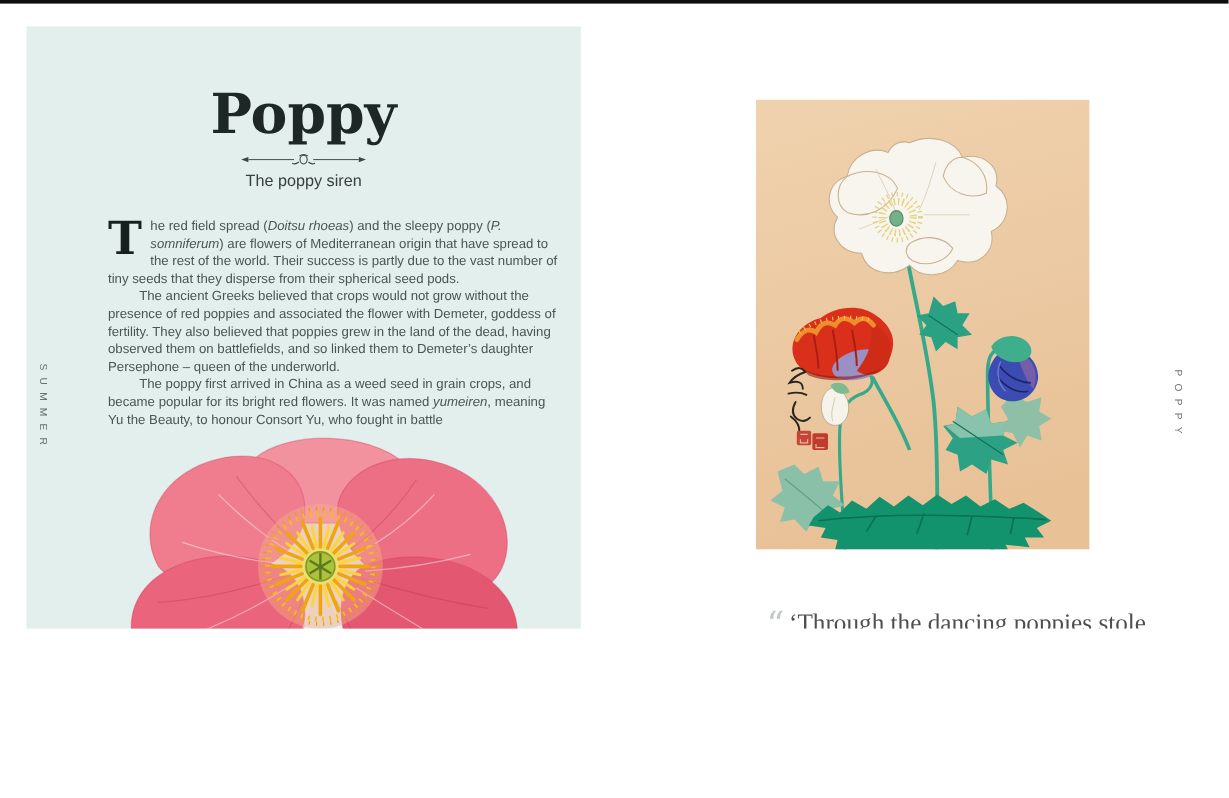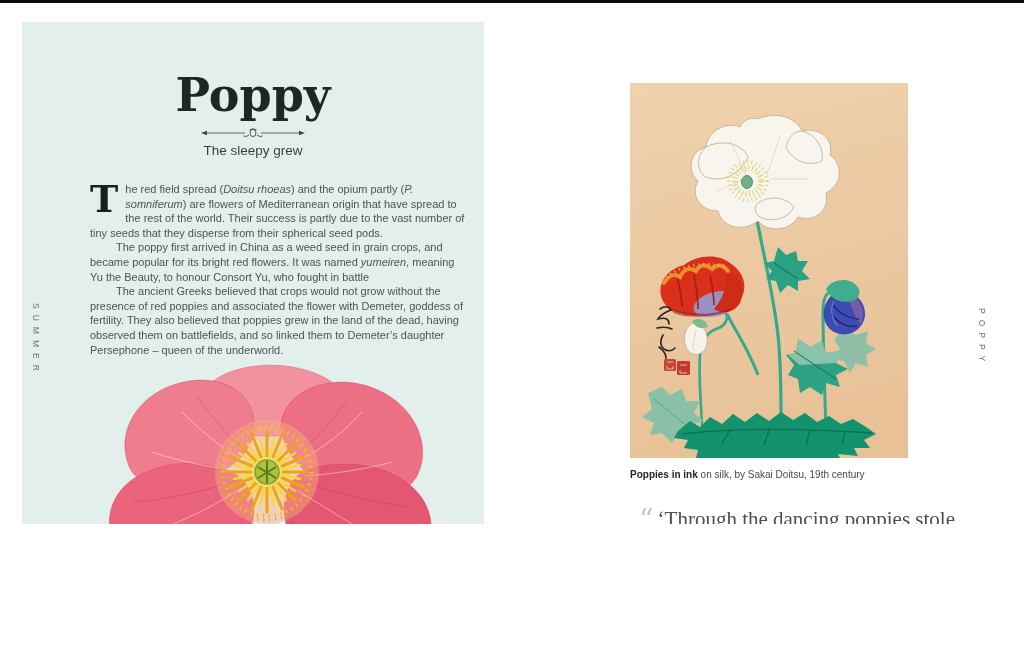--- a/index.html
+++ b/index.html
@@ -87,27 +87,27 @@
         </g>
         <path d="M 6 5.8 L 0 8 L 6 10.2 Z" fill="#3a4746"></path>
         <path d="M 98 5.8 L 104 8 L 98 10.2 Z" fill="#3a4746"></path>
         <g fill="none" stroke="#3a4746" stroke-width="0.9">
           <ellipse cx="52" cy="8" rx="3" ry="3.6"></ellipse>
           <path d="M 48.5 5 Q 52 2.5 55.5 5"></path>
           <path d="M 48 10 Q 45 12.5 42.5 11"></path>
           <path d="M 56 10 Q 59 12.5 61.5 11"></path>
         </g>
       </svg>
-      <p class="subtitle">The sleepy grew</p>
+      <p class="subtitle">The poppy siren</p>
     </div>
 
     <div class="body-text">
-      <p><span class="dropcap">T</span><span>he red field spread (</span><i>Doitsu rhoeas</i><span>) and the opium partly (</span><i>P. somniferum</i><span>) are flowers of Mediterranean origin that have spread to the rest of the world. Their success is partly due to the vast number of tiny seeds that they disperse from their spherical seed pods.</span></p>
+      <p><span class="dropcap">T</span><span>he red field spread (</span><i>Doitsu rhoeas</i><span>) and the sleepy poppy (</span><i>P. somniferum</i><span>) are flowers of Mediterranean origin that have spread to the rest of the world. Their success is partly due to the vast number of tiny seeds that they disperse from their spherical seed pods.</span></p>
+      <p class="indent">The ancient Greeks believed that crops would not grow without the presence of red poppies and associated the flower with Demeter, goddess of fertility. They also believed that poppies grew in the land of the dead, having observed them on battlefields, and so linked them to Demeter’s daughter Persephone – queen of the underworld.</p>
       <p class="indent"><span>The poppy first arrived in China as a weed seed in grain crops, and became popular for its bright red flowers. It was named </span><i>yumeiren</i><span>, meaning Yu the Beauty, to honour Consort Yu, who fought in battle</span></p>
-      <p class="indent">The ancient Greeks believed that crops would not grow without the presence of red poppies and associated the flower with Demeter, goddess of fertility. They also believed that poppies grew in the land of the dead, having observed them on battlefields, and so linked them to Demeter’s daughter Persephone – queen of the underworld.</p>
     </div>
   </div>
 
   <span class="v-label summer">SUMMER</span>
   <span class="v-label poppy-side">POPPY</span>
 
   <div class="page-num left">52</div>
   <div class="page-num right">53</div>
 
   <svg class="poppy-photo" viewBox="0 0 350 308">
@@ -296,19 +296,18 @@
     <g>
       <rect x="34" y="276" width="12" height="12" rx="1.5" fill="#c64534"></rect>
       <rect x="47" y="278" width="13" height="14" rx="1.5" fill="#c03a2e"></rect>
       <g stroke="#e9b9a8" stroke-width="1" fill="none">
         <path d="M 37 279 h 6 M 37 283 v 3 h 6 v -3"></path>
         <path d="M 50 282 h 7 M 50 287 v 3 h 7"></path>
       </g>
     </g>
   </svg>
 
-  <div class="caption"><b>Poppies in ink</b><span> on silk, by Sakai Doitsu, 19th century</span></div>
 
   <div class="quote-block">
     <p class="quote-line"><span class="qmark">“</span><span>‘Through the dancing poppies stole</span></p>
     <div class="attribution"><b>John Keats</b><span>, </span><i>Endymion</i><span>, 1818</span></div>
   </div>
 </div>
 
 </body></html>

